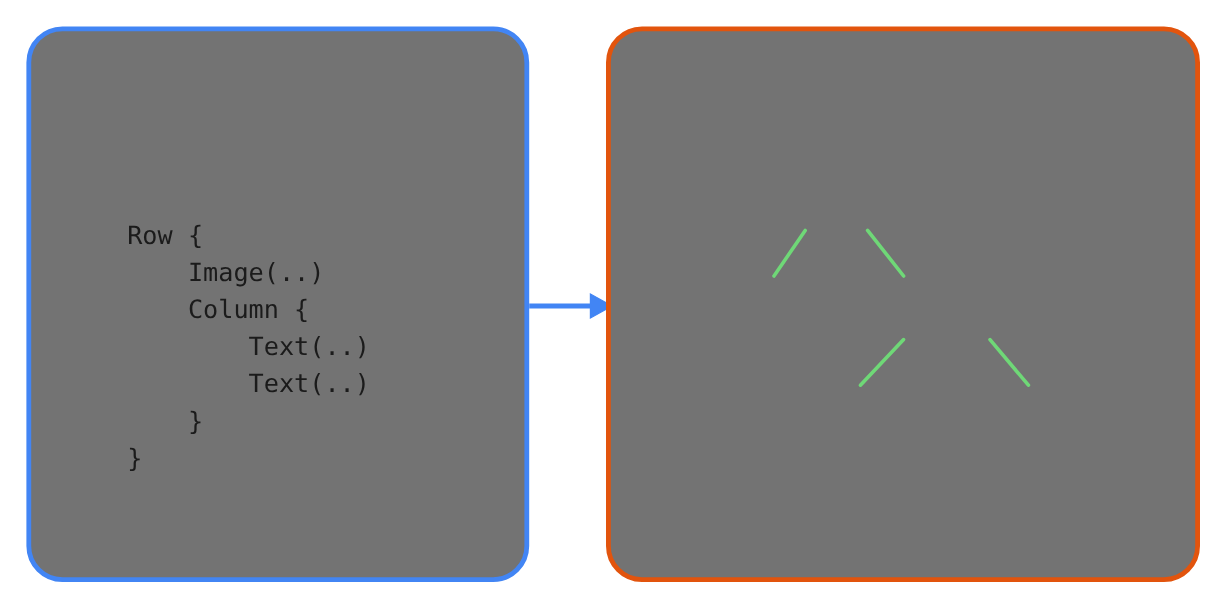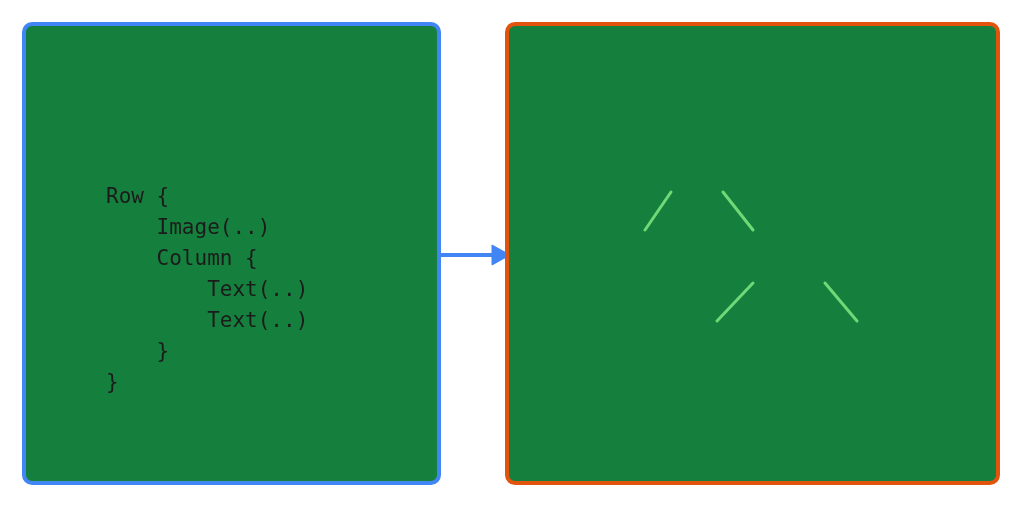--- a/index.html
+++ b/index.html
@@ -13,23 +13,23 @@
     height: 506px;
     background: #ffffff;
     overflow: hidden;
     font-family: "Liberation Sans", sans-serif;
   }
 
   
   .panel {
     position: absolute;
     box-sizing: border-box;
-    background: #15803d;
+    background: #737373;
     border-style: solid;
-    border-radius: 10px;
+    border-radius: 30px;
   }
   #code-panel {
     left: 22px;
     top: 22px;
     width: 419px;
     height: 463px;
     border-width: 4px;
     border-color: #4285f4;
   }
   #tree-panel {

